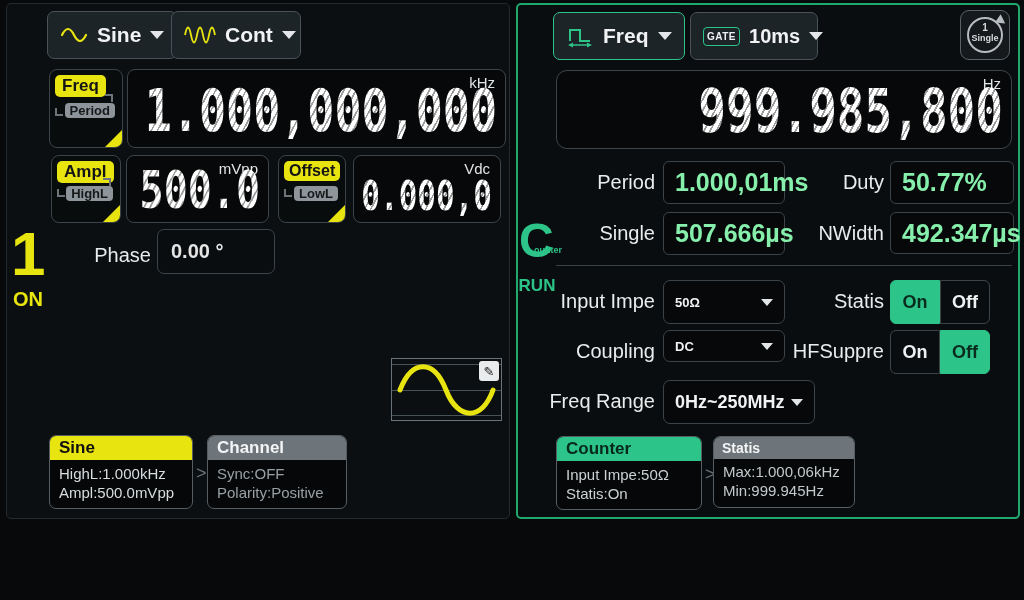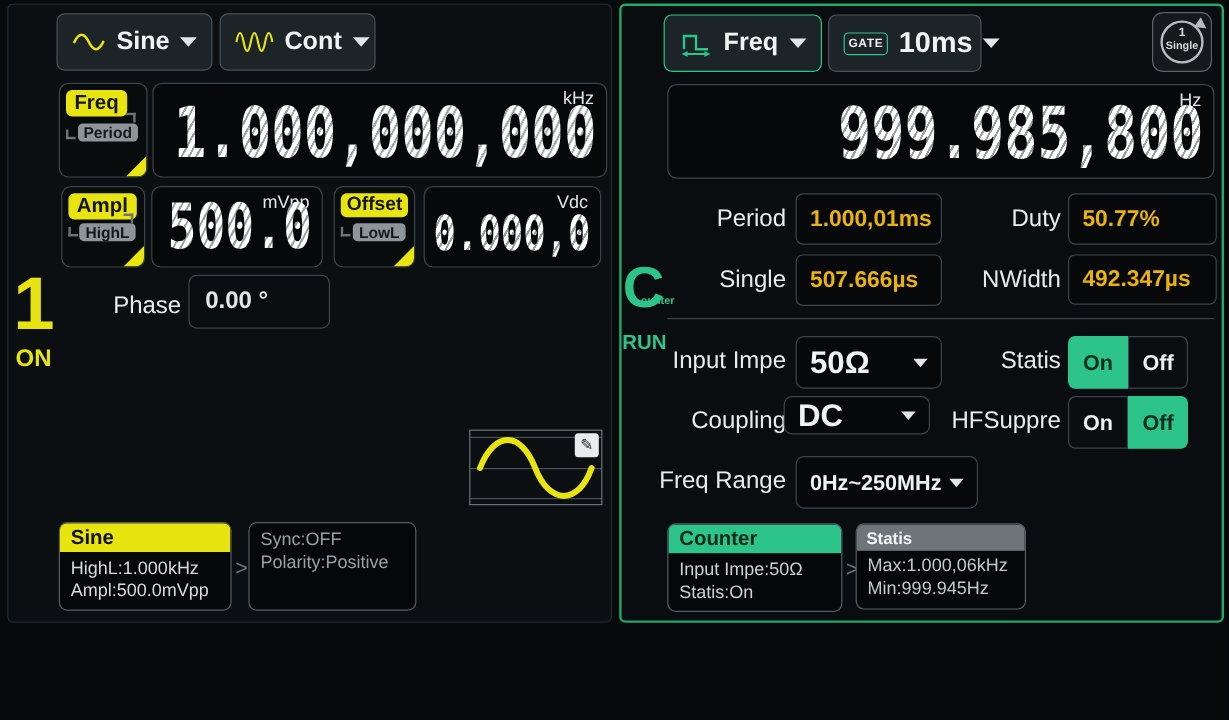--- a/index.html
+++ b/index.html
@@ -39,25 +39,25 @@
   .cmark-tr { position:absolute; width:8px; height:8px; border-top:2px solid #6d757b; border-right:2px solid #6d757b; right:9px; top:24px; }
   .cmark-bl { position:absolute; width:8px; height:8px; border-bottom:2px solid #6d757b; border-left:2px solid #6d757b; left:5px; top:38px; }
 
   .field { background:#0a0d0f; border:1px solid #3d4449; border-radius:7px;
     display:flex; align-items:center; padding:0 13px; }
   .field-val { font-weight:bold; font-size:20px; color:#e5e5e5; white-space:nowrap; }
 
   .mlabel { font-size:20px; color:#e9ebec; text-align:right; white-space:nowrap; }
   .mfield { background:#060809; border:1px solid #3d4449; border-radius:6px;
     display:flex; align-items:center; padding:0 11px; }
-  .mval { font-weight:bold; font-size:19px; color:#eab308; white-space:nowrap; }
+  .mval { font-weight:bold; font-size:25px; color:#86efac; white-space:nowrap; }
 
   .sdd { background:#060809; border:1px solid #3d4449; border-radius:7px;
     display:flex; align-items:center; padding:0 11px; gap:6px; }
-  .sdd .dd-label { font-size:26px; }
+  .sdd .dd-label { font-size:13px; }
 
   .tgl { display:flex; }
   .tglbtn { display:flex; align-items:center; justify-content:center; font-weight:bold; font-size:18px;
     width:50px; height:44px; background:#0a0d0f; border:1px solid #3d4449; color:#eef0f1; }
   .tglbtn:first-child { border-radius:6px 0 0 6px; }
   .tglbtn:last-child { border-radius:0 6px 6px 0; }
   .tglbtn.on { background:#2cc488; color:#0a2c1e; border-color:#2cc488; }
 
   .card { background:#050708; border:1px solid #565e63; border-radius:7px; overflow:hidden; }
   .card-head { font-weight:bold; font-size:17px; padding:2px 9px; }
@@ -99,21 +99,21 @@
 
     <div class="dd abs" style="left:40px; top:7px; width:130px; height:48px;">
       <span style="display:flex;">
         <svg width="28" height="22" viewBox="0 0 28 22">
             <path d="M2 11 Q8 -1 14 11 T26 11" fill="none" stroke="#e8e410" stroke-width="2.2" stroke-linecap="round"></path>
           </svg>
       </span>
       <span class="dd-label">Sine</span>
       <span class="caret"></span>
     </div>
-    <div class="dd abs" style="left:176px; top:7px; width:130px; height:48px;">
+    <div class="dd abs" style="left:164px; top:7px; width:130px; height:48px;">
       <span style="display:flex;">
         <svg width="32" height="22" viewBox="0 0 32 22">
             <path d="M1 11 C3 1,5 1,7 11 C9 21,11 21,13 11 C15 1,17 1,19 11 C21 21,23 21,25 11 C27 1,29 1,31 11" fill="none" stroke="#e8e410" stroke-width="1.8"></path>
           </svg>
       </span>
       <span class="dd-label">Cont</span>
       <span class="caret"></span>
     </div>
 
     <div class="param abs" style="left:42px; top:65px; width:74px; height:79px;">
@@ -162,20 +162,21 @@
       <span class="edit-glyph"></span>
     </div>
 
     <div class="card abs" style="left:42px; top:431px; width:144px; height:74px;">
       <div class="card-head" style="background:#e8e410; color:#101010;">Sine</div>
       <div class="card-line" style="color:#d8dcde; margin-top:4px;">HighL:1.000kHz</div>
       <div class="card-line" style="color:#d8dcde;">Ampl:500.0mVpp</div>
     </div>
     <div class="abs sep" style="left:189px; top:459px;">&gt;</div>
     <div class="card abs" style="left:200px; top:431px; width:140px; height:74px;">
+      <div class="card-head" style="background:#6d757b; color:#f2f4f5;">Channel</div>
       <div class="card-line" style="color:#98a0a5; margin-top:4px;">Sync:OFF</div>
       <div class="card-line" style="color:#98a0a5;">Polarity:Positive</div>
     </div>
   </div>
 
   <div id="panel-right">
 
     <div class="abs" style="left:1px; top:212px; width:44px; height:56px;">
       <span class="green" style="font-size:48px; font-weight:bold; line-height:1;">C</span>
       <span class="green abs" style="left:15px; top:28px; font-size:9px; font-weight:bold;">ounter</span>
@@ -189,32 +190,32 @@
           <path d="M5 22 H23" stroke="#2cc488" stroke-width="1.5"></path>
           <polygon points="2,22 7,19.5 7,24.5" fill="#2cc488"></polygon>
           <polygon points="26,22 21,19.5 21,24.5" fill="#2cc488"></polygon>
         </svg>
       </span>
       <span class="dd-label">Freq</span>
       <span class="caret"></span>
     </div>
     <div class="dd abs" style="left:172px; top:7px; width:128px; height:48px;">
       <span class="gate-badge">GATE</span>
-      <span class="dd-label" style="font-size:24px;">10ms</span>
+      <span class="dd-label" style="font-size:20px;">10ms</span>
       <span class="caret"></span>
     </div>
     <div class="single-btn abs" style="left:442px; top:5px; width:50px; height:50px;">
       <span class="single-circle">
         <span class="single-arrow"></span>
         <span class="single-num">1</span>
         <span class="single-lbl">Single</span>
       </span>
     </div>
 
-    <div class="disp abs" style="left:38px; top:65px; width:456px; height:79px;">
+    <div class="disp abs" style="left:38px; top:65px; width:456px; height:79px;border-radius:11px;">
       <span class="unit">Hz</span>
       <span class="segwrap"><span class="seg" style="font-size:46px;">999.985,800</span></span>
     </div>
 
     <div class="abs mlabel" style="left:30px; top:166px; width:107px;">Period</div>
     <div class="mfield abs" style="left:145px; top:156px; width:122px; height:43px;">
       <span class="mval">1.000,01ms</span>
     </div>
     <div class="abs mlabel" style="left:266px; top:166px; width:100px;">Duty</div>
     <div class="mfield abs" style="left:372px; top:156px; width:124px; height:43px;">
@@ -236,21 +237,21 @@
       <span class="dd-label">50Ω</span>
       <span class="caret" style="border-left-width:6px;border-right-width:6px;border-top-width:7px;"></span>
     </div>
     <div class="abs mlabel" style="left:282px; top:285px; width:84px;">Statis</div>
     <div class="tgl abs" style="left:372px; top:275px;">
       <span class="tglbtn on">On</span>
       <span class="tglbtn">Off</span>
     </div>
 
     <div class="abs mlabel" style="left:27px; top:335px; width:110px;">Coupling</div>
-    <div class="sdd abs" style="left:135px; top:325px; width:122px; height:32px;">
+    <div class="sdd abs" style="left:145px; top:325px; width:122px; height:32px;">
       <span class="dd-label">DC</span>
       <span class="caret" style="border-left-width:6px;border-right-width:6px;border-top-width:7px;"></span>
     </div>
     <div class="abs mlabel" style="left:272px; top:335px; width:94px;">HFSuppre</div>
     <div class="tgl abs" style="left:372px; top:325px;">
       <span class="tglbtn">On</span>
       <span class="tglbtn on">Off</span>
     </div>
 
     <div class="abs mlabel" style="left:22px; top:385px; width:115px;">Freq Range</div>

